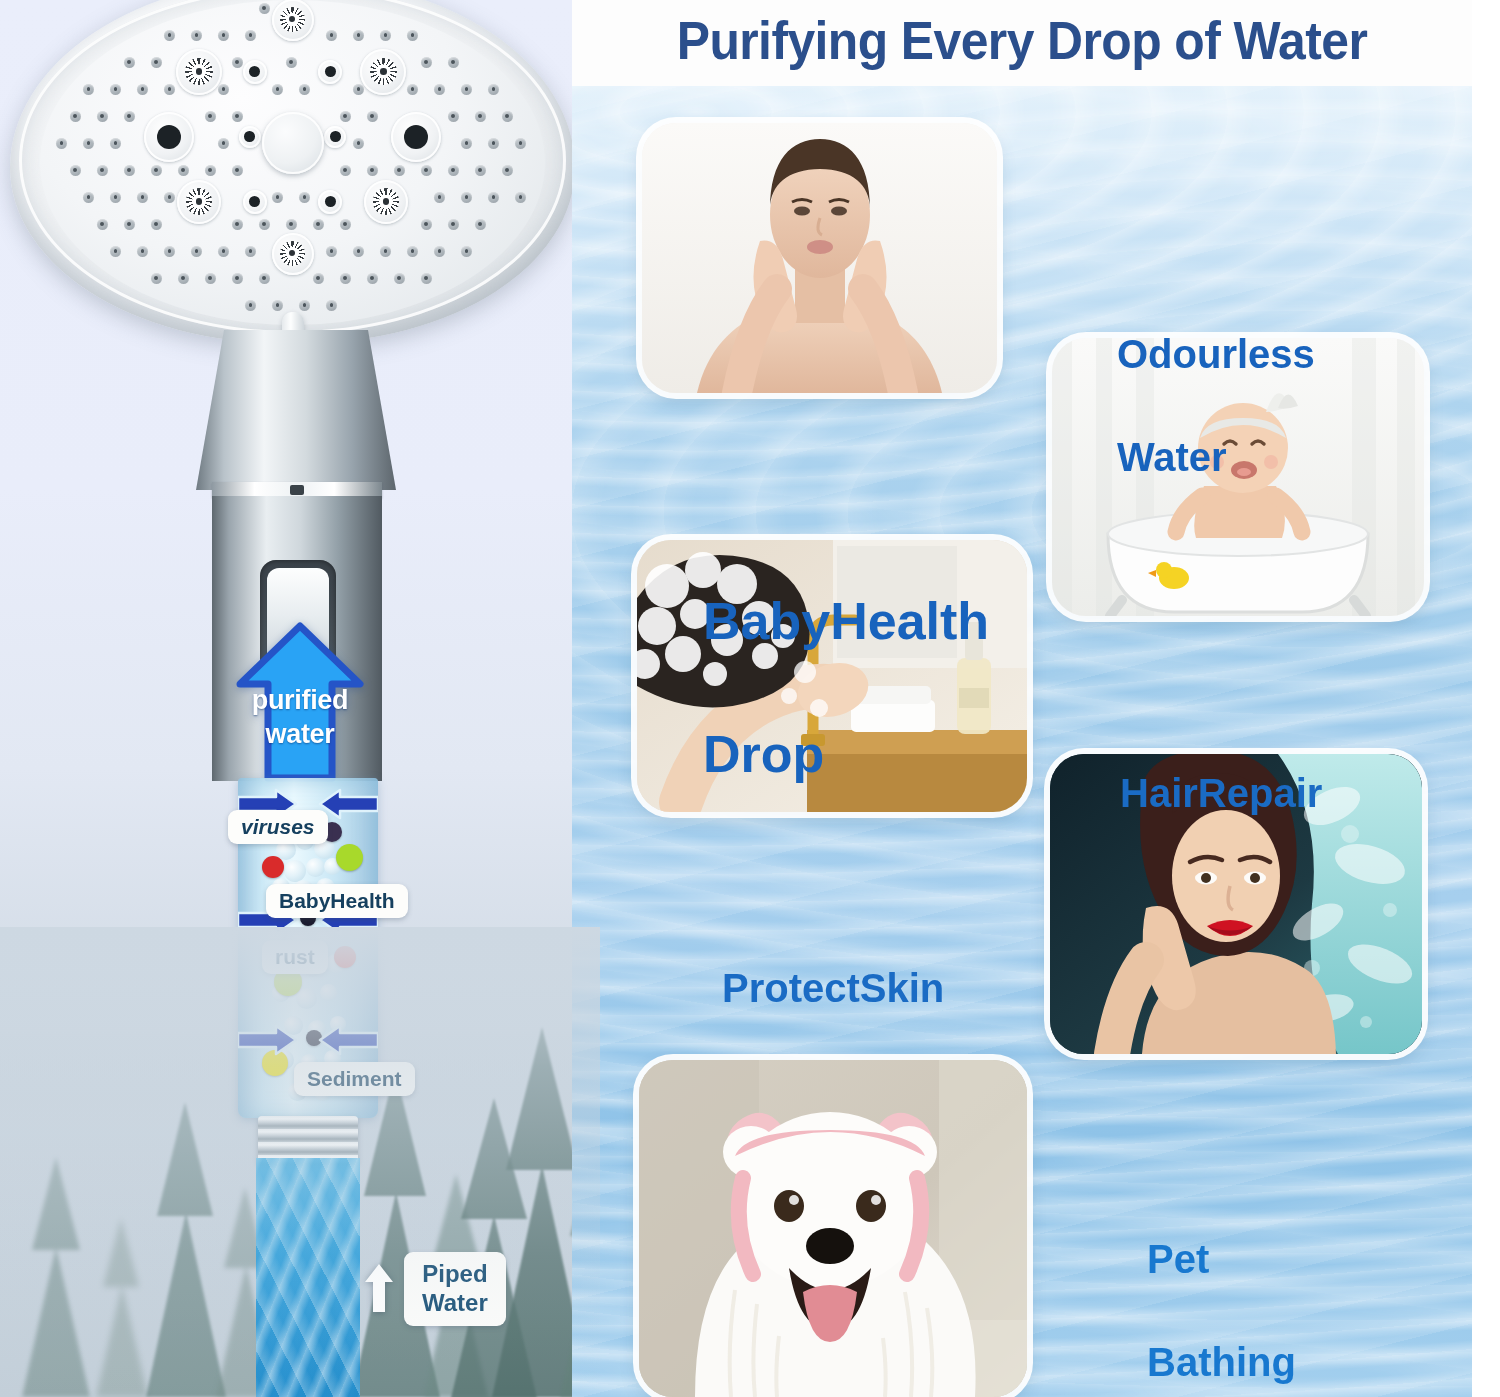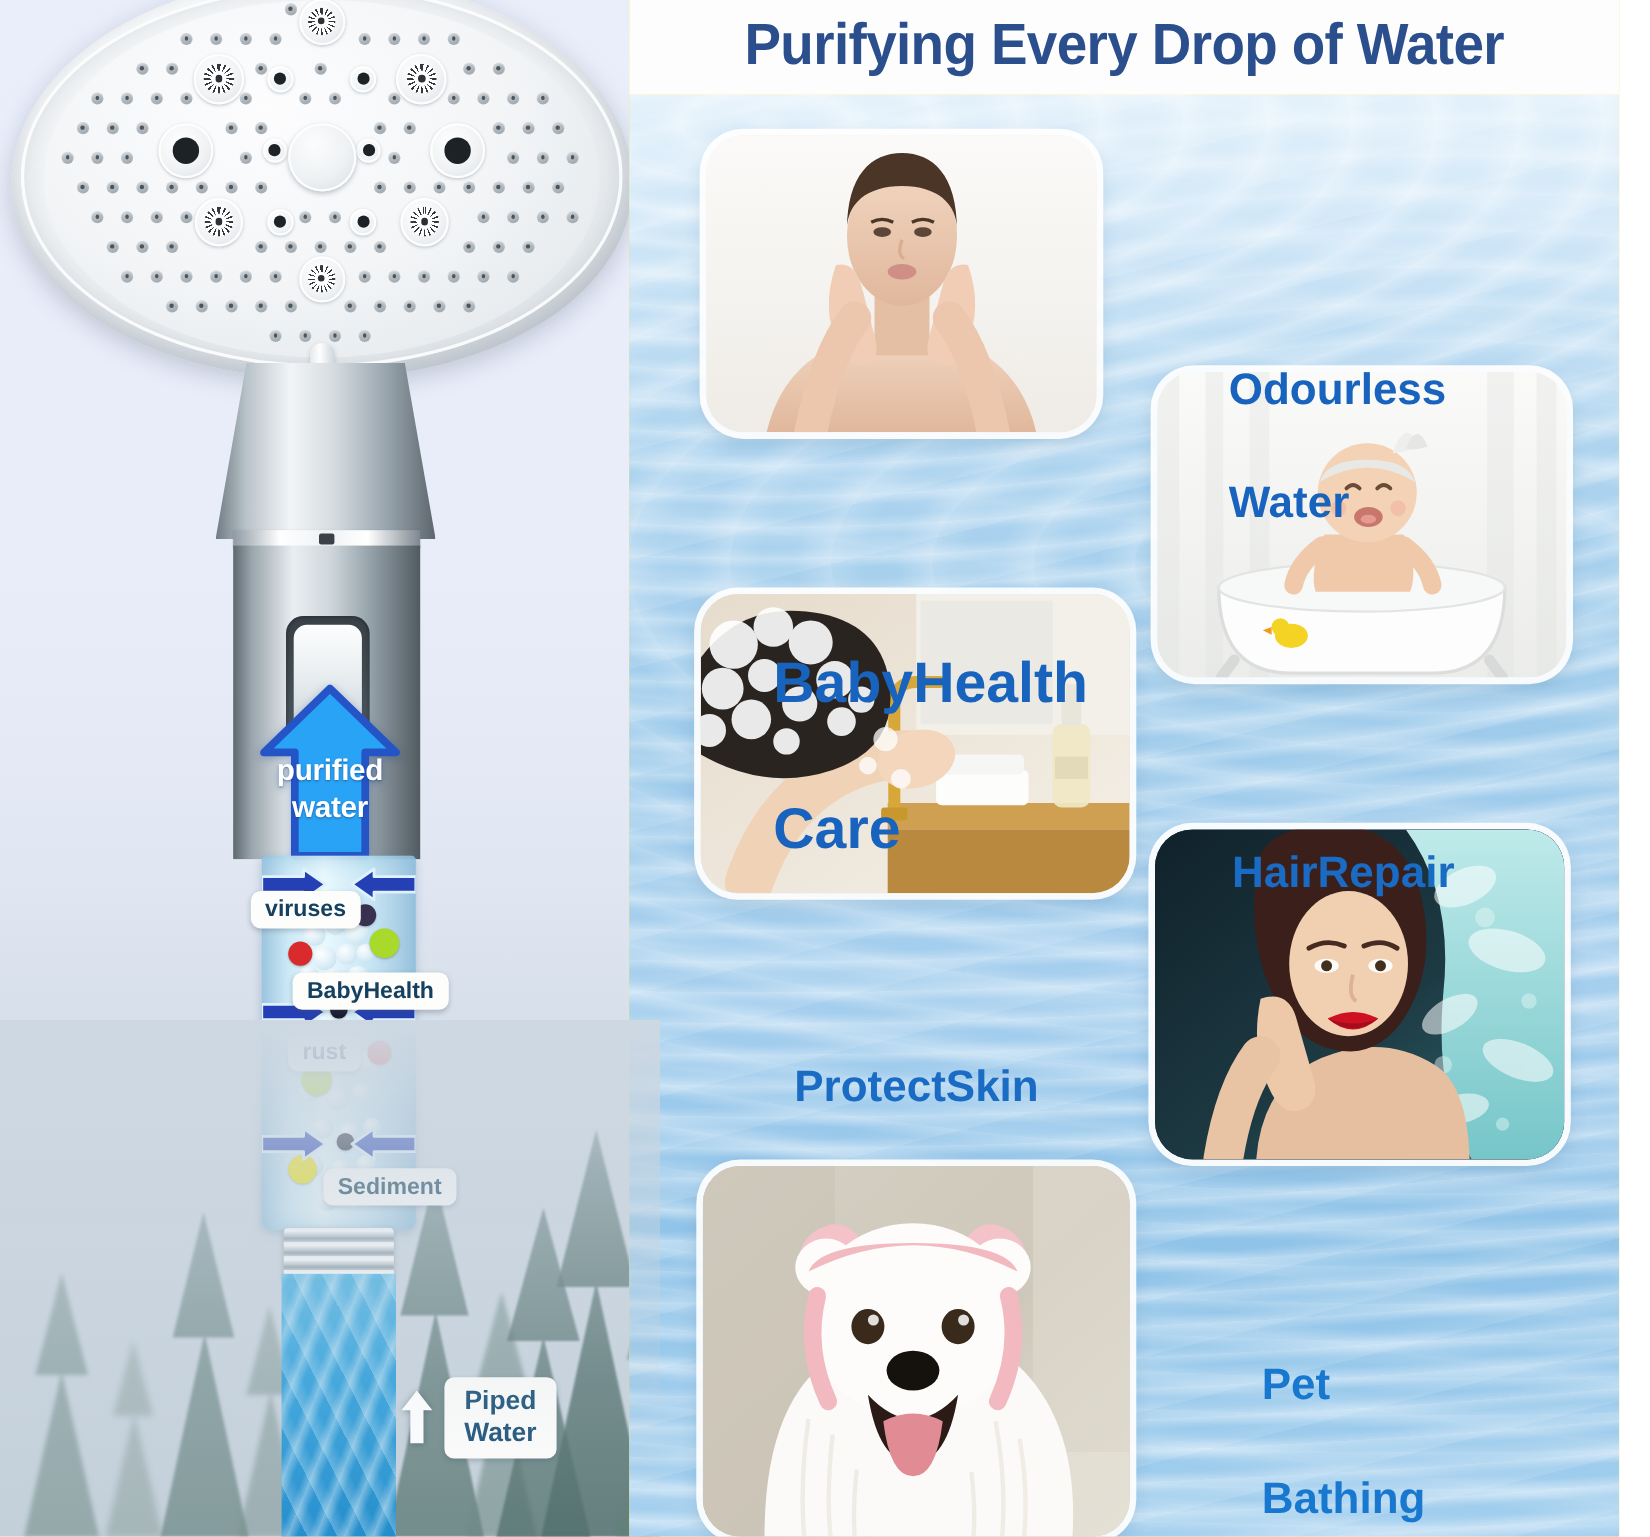--- a/index.html
+++ b/index.html
@@ -721,21 +721,21 @@
         <div class="flow-arrows" style="top:242px;">
           <svg class="fa-left" viewBox="0 0 62 32">
             <polygon points="2,9 40,9 40,2 60,16 40,30 40,23 2,23" fill="#2540b5" stroke="#dff2fb" stroke-width="2.5" stroke-linejoin="round"></polygon>
           </svg>
           <svg class="fa-right" viewBox="0 0 62 32">
             <polygon points="60,9 22,9 22,2 2,16 22,30 22,23 60,23" fill="#2540b5" stroke="#dff2fb" stroke-width="2.5" stroke-linejoin="round"></polygon>
           </svg>
         </div>
       </div>
 
-      <div class="callout" style="left:228px;top:810px;">viruses</div>
+      <div class="callout" style="left:228px;top:810px;font-style:italic;">viruses</div>
       <div class="callout" style="left:266px;top:884px;">BabyHealth</div>
       <div class="callout" style="left:262px;top:940px;">rust</div>
       <div class="callout" style="left:294px;top:1062px;">Sediment</div>
 
       <div id="connector"></div>
       <div id="water-column">
         <div class="ripple"></div>
       </div>
 
       <svg id="piped-arrow" viewBox="0 0 30 52">
@@ -790,21 +790,21 @@
 
         <path d="M118 118 q-14 40 2 74 q10 22 26 16 q12 -6 8 -22 l-12 -46 q-6 -26 -24 -22 Z" fill="#f0cdb4"></path>
         <path d="M238 118 q14 40 -2 74 q-10 22 -26 16 q-12 -6 -8 -22 l12 -46 q6 -26 24 -22 Z" fill="#f0cdb4"></path>
 
         <path d="M95 270 q14 -70 40 -104" stroke="#ecc6ad" stroke-width="30" fill="none" stroke-linecap="round"></path>
         <path d="M261 270 q-14 -70 -40 -104" stroke="#ecc6ad" stroke-width="30" fill="none" stroke-linecap="round"></path>
       </svg>
     </div>
     <div class="feature-label" style="left:131px;top:521px;width:300px;font-size:52px;color:#1863bd;">
       <span>BabyHealth</span><br>
-      <span>Care</span>
+      <span>Drop</span>
     </div>
 
     <div class="feature-label" style="left:545px;top:278px;width:320px;font-size:40px;color:#1863bd;">
       <span>Odourless</span><br>
       <span>Water</span>
     </div>
 
     <div class="photo-card" id="photo-baby">
       <svg class="ph" viewBox="0 0 372 278" preserveAspectRatio="xMidYMid slice">
         <defs>

